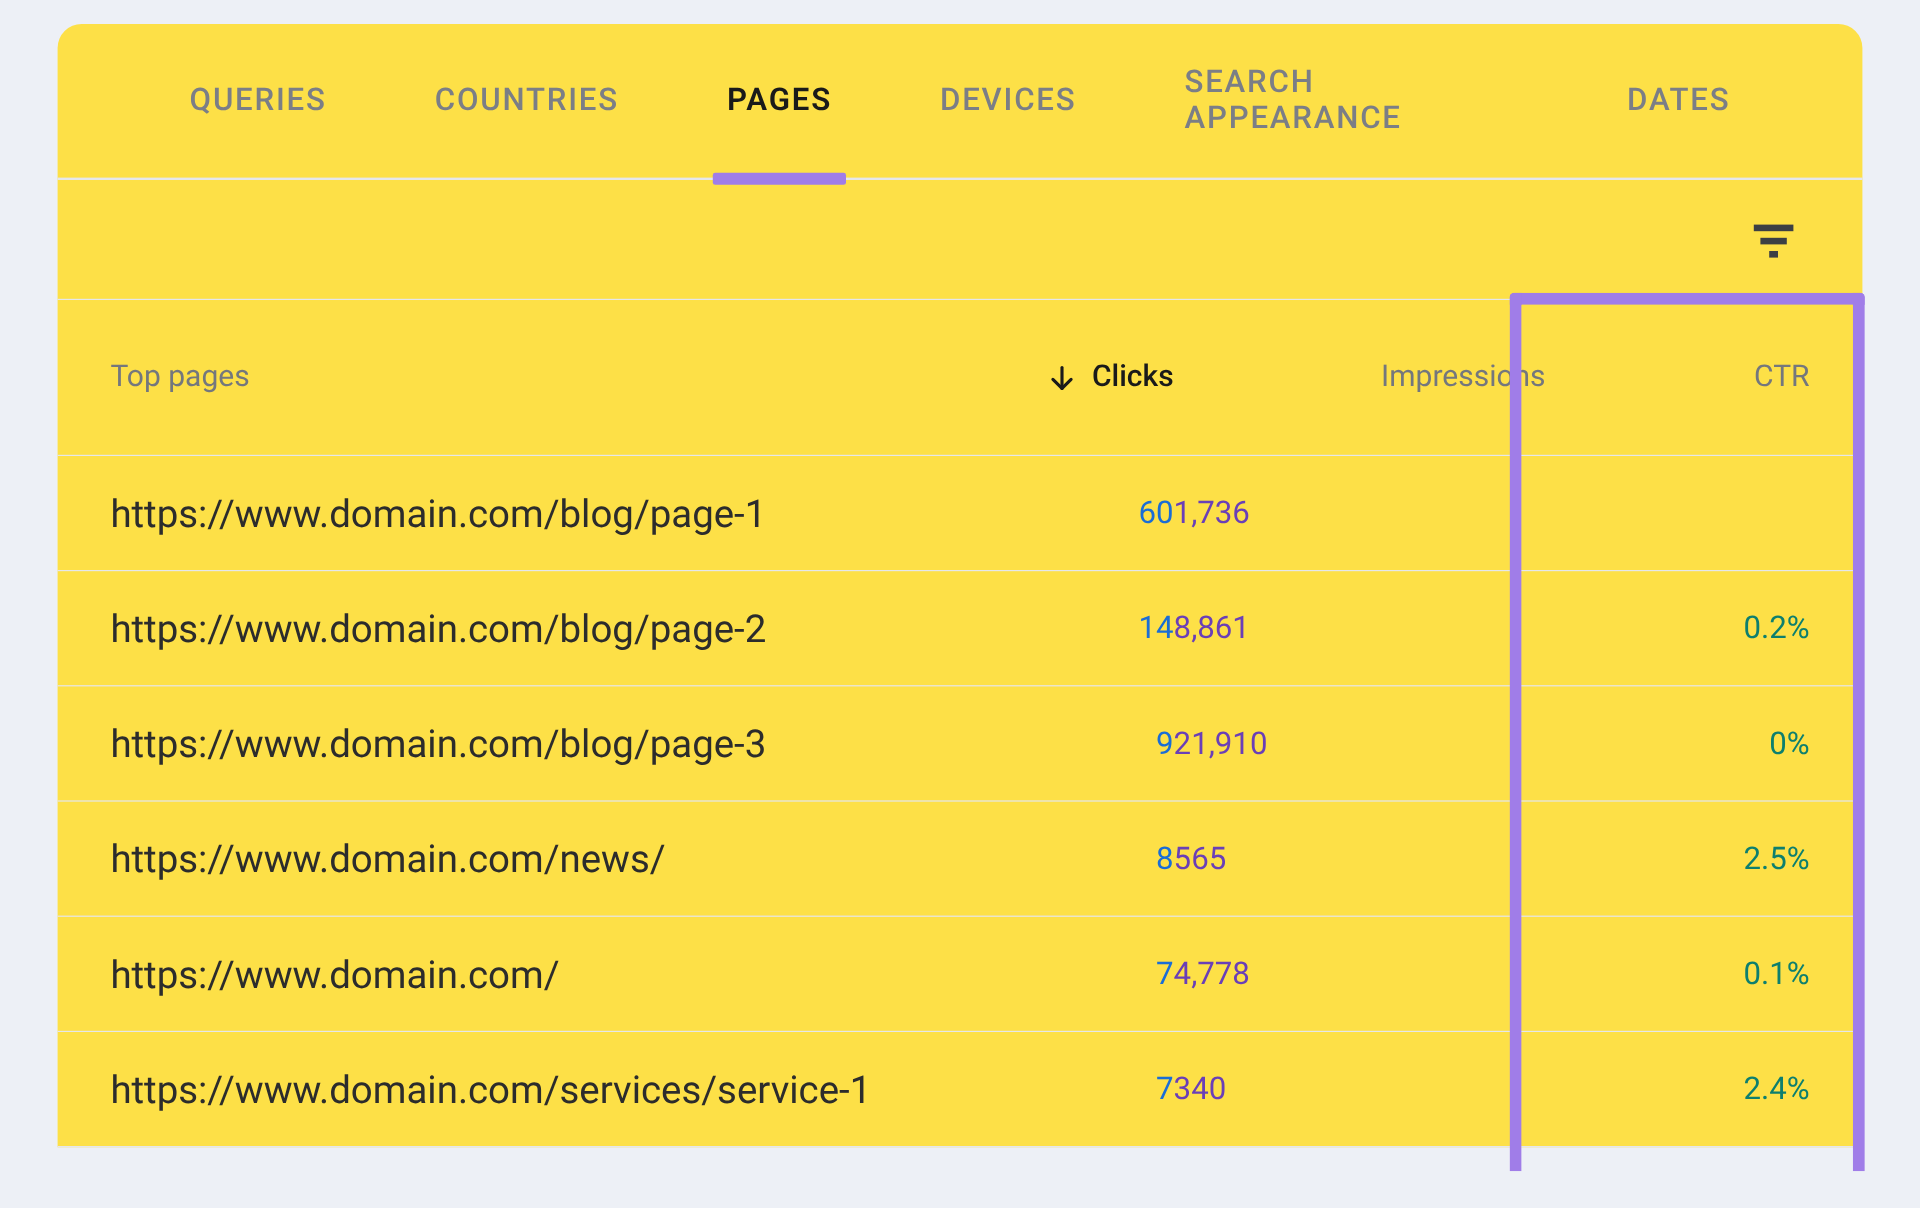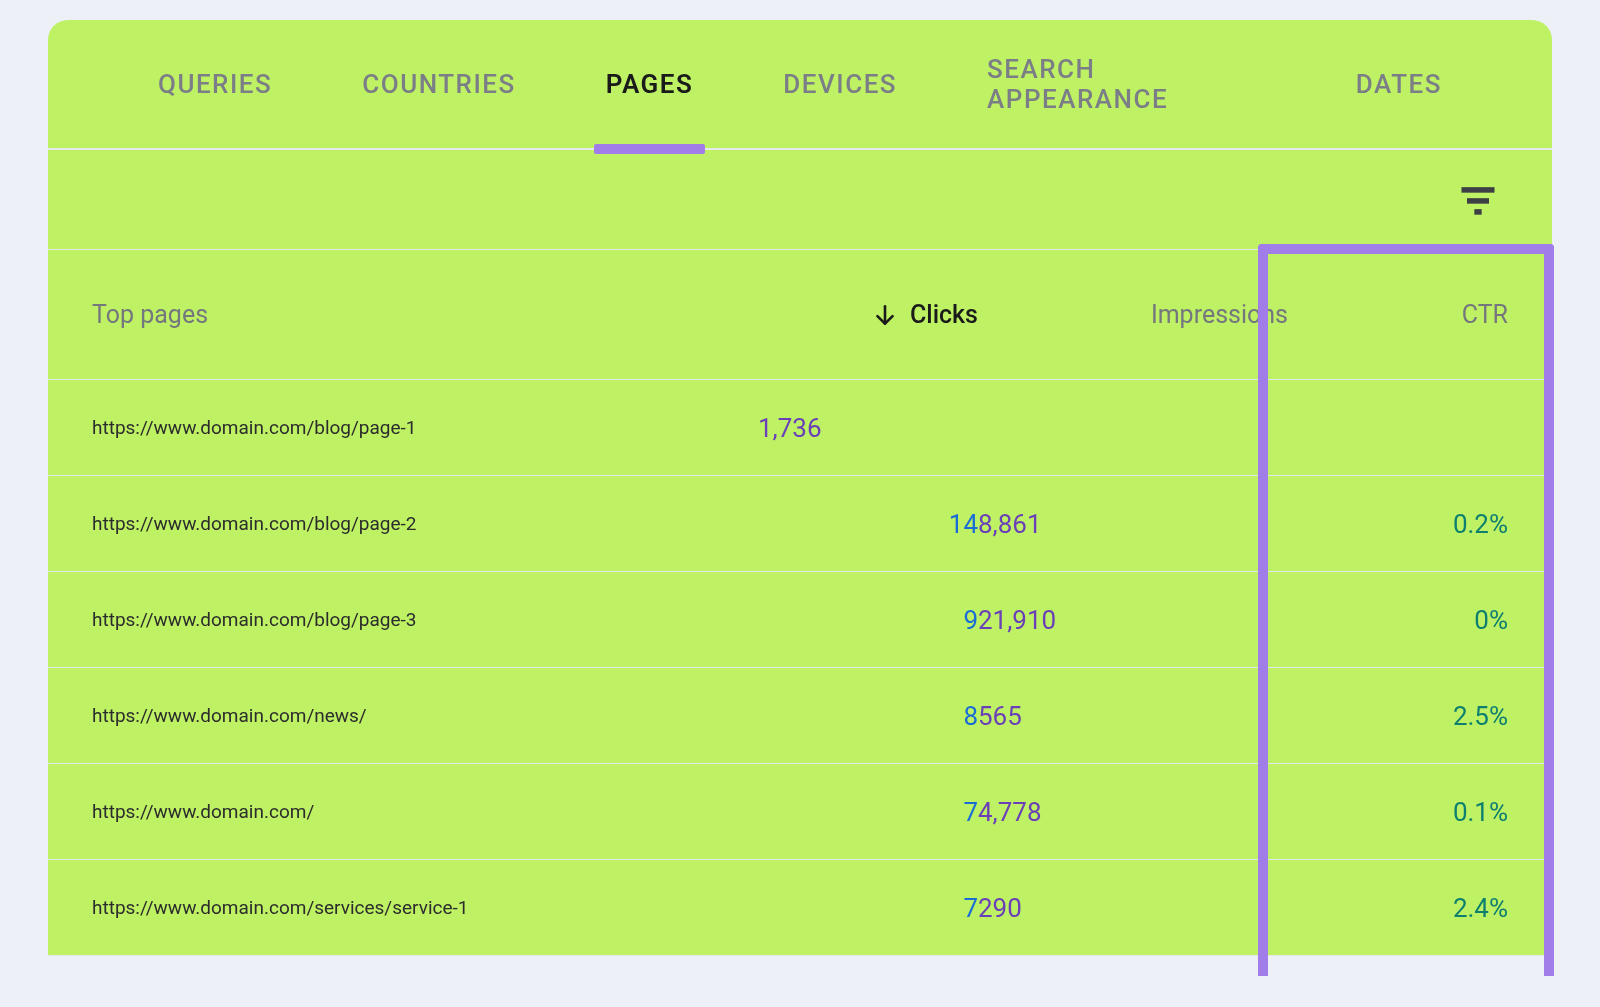--- a/index.html
+++ b/index.html
@@ -3,21 +3,21 @@
 <meta charset="utf-8">
 <style>
   * { box-sizing: border-box; margin: 0; padding: 0; }
   html, body { width: 1600px; height: 1007px; }
   body {
     background: #edf0f6;
     font-family: Roboto, "Helvetica Neue", Arial, sans-serif;
     padding: 0;
   }
   .card {
-    background: #bef264;
+    background: #fde047;
     margin: 20px 48px 0 48px;
     border-radius: 20px 20px 0 0;
     overflow: visible;
   }
   
   .tabs {
     display: flex;
     align-items: center;
     padding: 0 110px;
     height: 130px;
@@ -84,21 +84,21 @@
     font-weight: 500;
     display: flex;
     align-items: center;
     gap: 12px;
     justify-content: flex-end;
   }
   .theader .th.right { text-align: right; justify-content:flex-end; display:flex;}
   .sort-arrow { display:inline-flex; }
   .trow { height: 96px; }
   .trow .page {
-    font-size: 19px;
+    font-size: 32px;
     color: #2c2c2c;
     white-space: nowrap;
     overflow: hidden;
     text-overflow: ellipsis;
   }
   .trow .clicks {
     font-size: 26px;
     color: #1a6dd6;
     text-align: right;
   }
@@ -157,20 +157,21 @@
         </span>
         <span>Clicks</span>
       </div>
       <div class="th right">Impressions</div>
       <div class="th right">CTR</div>
     </div>
 
     <div id="rows">
         <div class="trow">
           <div class="page">https://www.domain.com/blog/page-1</div>
+          <div class="clicks">60</div>
           <div class="impr">1,736</div>
         </div>
         <div class="trow">
           <div class="page">https://www.domain.com/blog/page-2</div>
           <div class="clicks">14</div>
           <div class="impr">8,861</div>
           <div class="ctr">0.2%</div>
         </div>
         <div class="trow">
           <div class="page">https://www.domain.com/blog/page-3</div>
@@ -186,20 +187,20 @@
         </div>
         <div class="trow">
           <div class="page">https://www.domain.com/</div>
           <div class="clicks">7</div>
           <div class="impr">4,778</div>
           <div class="ctr">0.1%</div>
         </div>
         <div class="trow">
           <div class="page">https://www.domain.com/services/service-1</div>
           <div class="clicks">7</div>
-          <div class="impr">290</div>
+          <div class="impr">340</div>
           <div class="ctr">2.4%</div>
         </div>
       </div>
   </div>
 
   <div class="highlight" id="ctr-highlight" style="left: 1258px; top: 224px; width: 296px; height: 732px;"></div>
 </div>
 
 </body></html>

